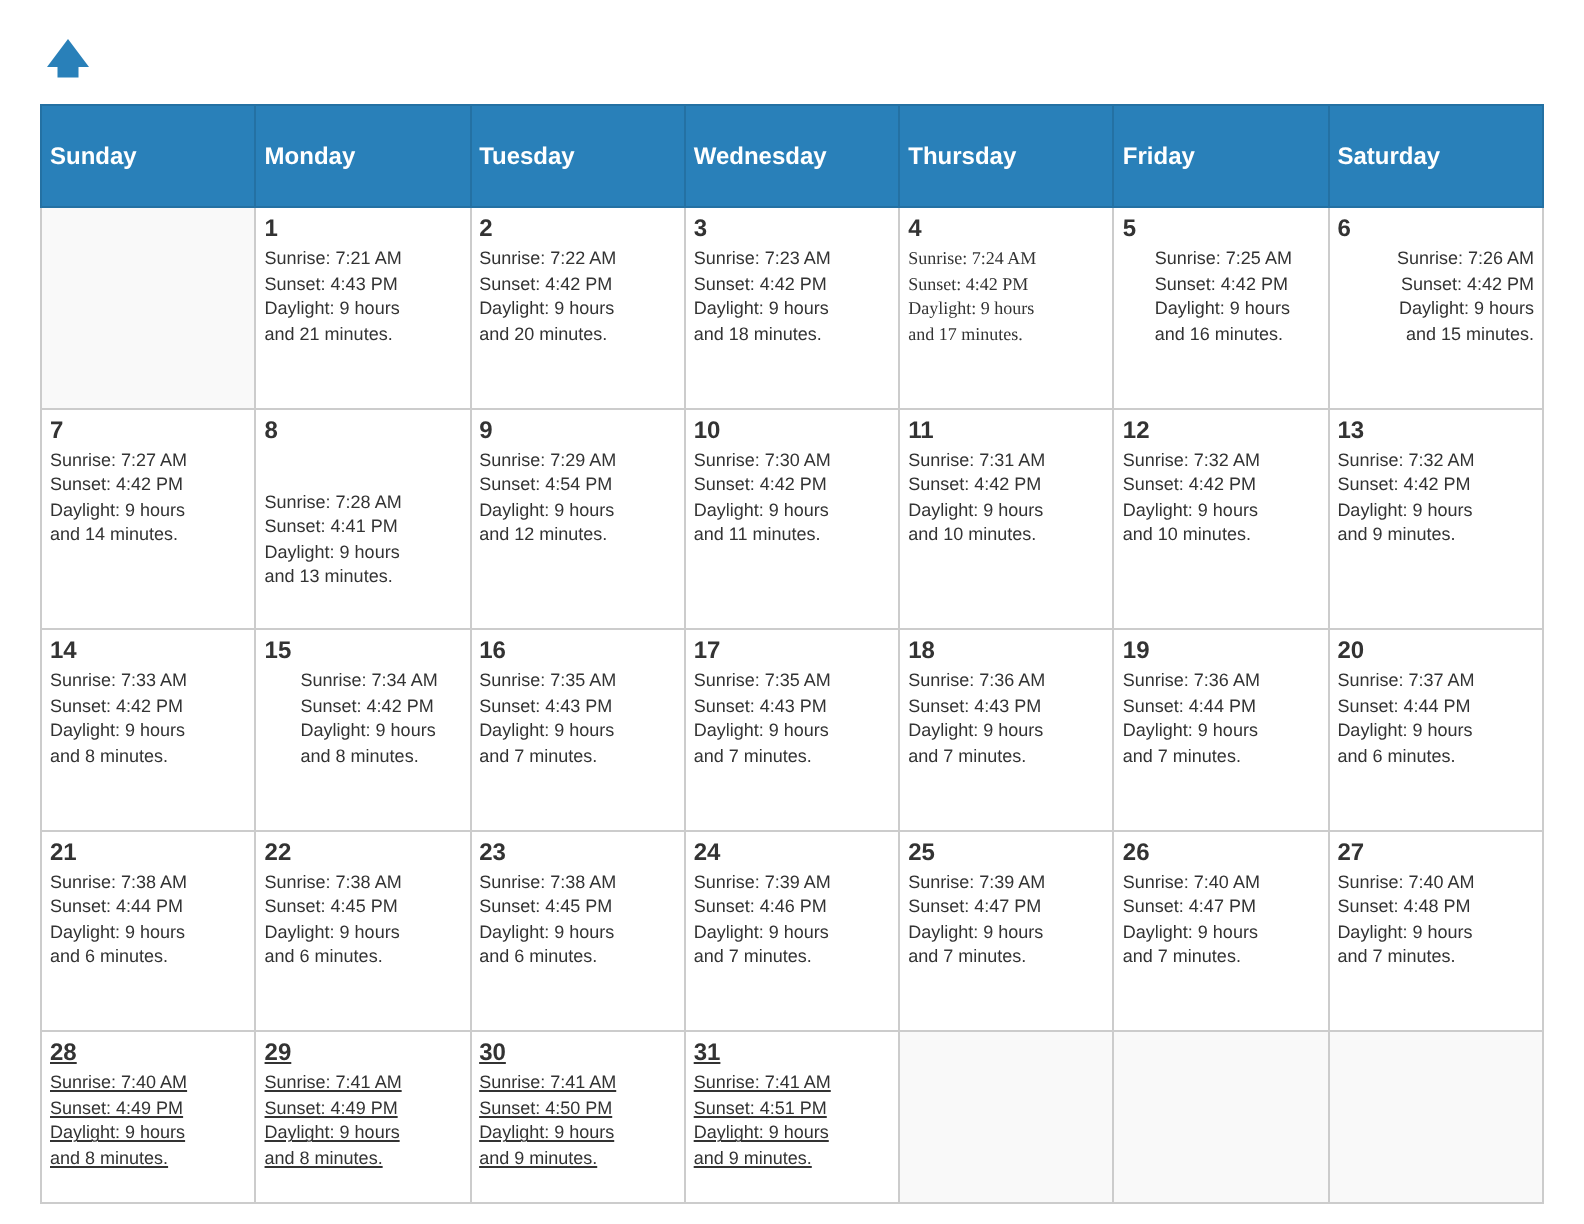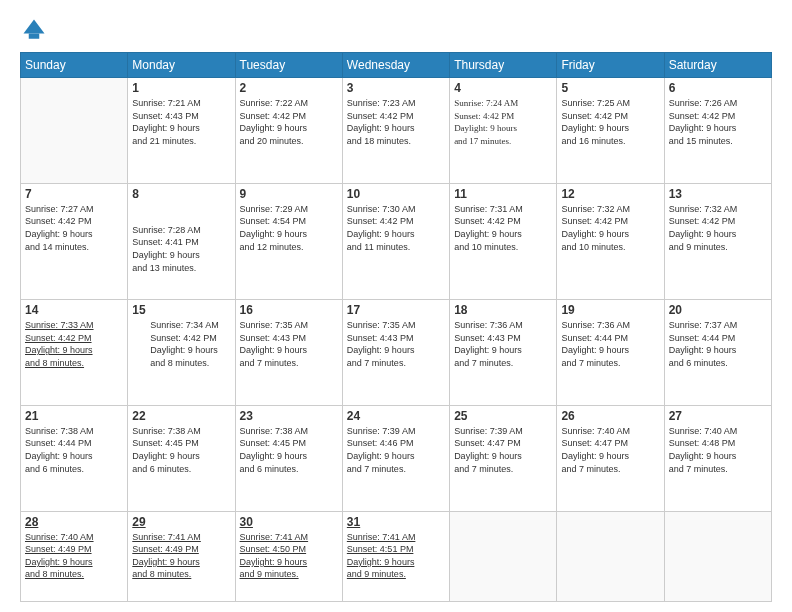--- a/index.html
+++ b/index.html
@@ -64,22 +64,22 @@
       flex: 1;
       border: 1px solid #ccc;
       border-collapse: collapse;
       width: 100%;
       table-layout: fixed;
     }
     .calendar th {
       background-color: #2980b9;
       color: #fff;
       font-size: 12px;
-      font-weight: normal;
-      padding: 5px 4px;
+      font-weight: bold;
+      padding: 18px 4px;
       text-align: left;
       border: 1px solid #2471a3;
     }
     .calendar td {
       vertical-align: top;
       border: 1px solid #ccc;
       padding: 3px 4px;
       font-size: 9.5px;
       color: #333;
       height: 86px;
@@ -162,28 +162,28 @@
           </td>
           <td>
             <div class="day-number">4</div>
             <div class="day-info" style="white-space: pre-line; font-family: Liberation Serif, serif;">Sunrise: 7:24 AM
 Sunset: 4:42 PM
 Daylight: 9 hours
 and 17 minutes.</div>
           </td>
           <td>
             <div class="day-number">5</div>
-            <div class="day-info" style="white-space: pre-line;">Sunrise: 7:25 AM
+            <div class="day-info" style="white-space: pre-line; margin-left: 16px;">Sunrise: 7:25 AM
 Sunset: 4:42 PM
 Daylight: 9 hours
 and 16 minutes.</div>
           </td>
           <td>
             <div class="day-number">6</div>
-            <div class="day-info" style="white-space: pre-line;">Sunrise: 7:26 AM
+            <div class="day-info" style="white-space: pre-line; text-align: right;">Sunrise: 7:26 AM
 Sunset: 4:42 PM
 Daylight: 9 hours
 and 15 minutes.</div>
           </td>
         </tr>
         <tr>
           <td>
             <div class="day-number">7</div>
             <div class="day-info" style="white-space: pre-line;">Sunrise: 7:27 AM
 Sunset: 4:42 PM
@@ -229,21 +229,21 @@
             <div class="day-number">13</div>
             <div class="day-info" style="white-space: pre-line;">Sunrise: 7:32 AM
 Sunset: 4:42 PM
 Daylight: 9 hours
 and 9 minutes.</div>
           </td>
         </tr>
         <tr>
           <td>
             <div class="day-number">14</div>
-            <div class="day-info" style="white-space: pre-line; text-decoration: underline;">Sunrise: 7:33 AM
+            <div class="day-info" style="white-space: pre-line;">Sunrise: 7:33 AM
 Sunset: 4:42 PM
 Daylight: 9 hours
 and 8 minutes.</div>
           </td>
           <td>
             <div class="day-number">15</div>
             <div class="day-info" style="white-space: pre-line; margin-left: 18px;">Sunrise: 7:34 AM
 Sunset: 4:42 PM
 Daylight: 9 hours
 and 8 minutes.</div>

